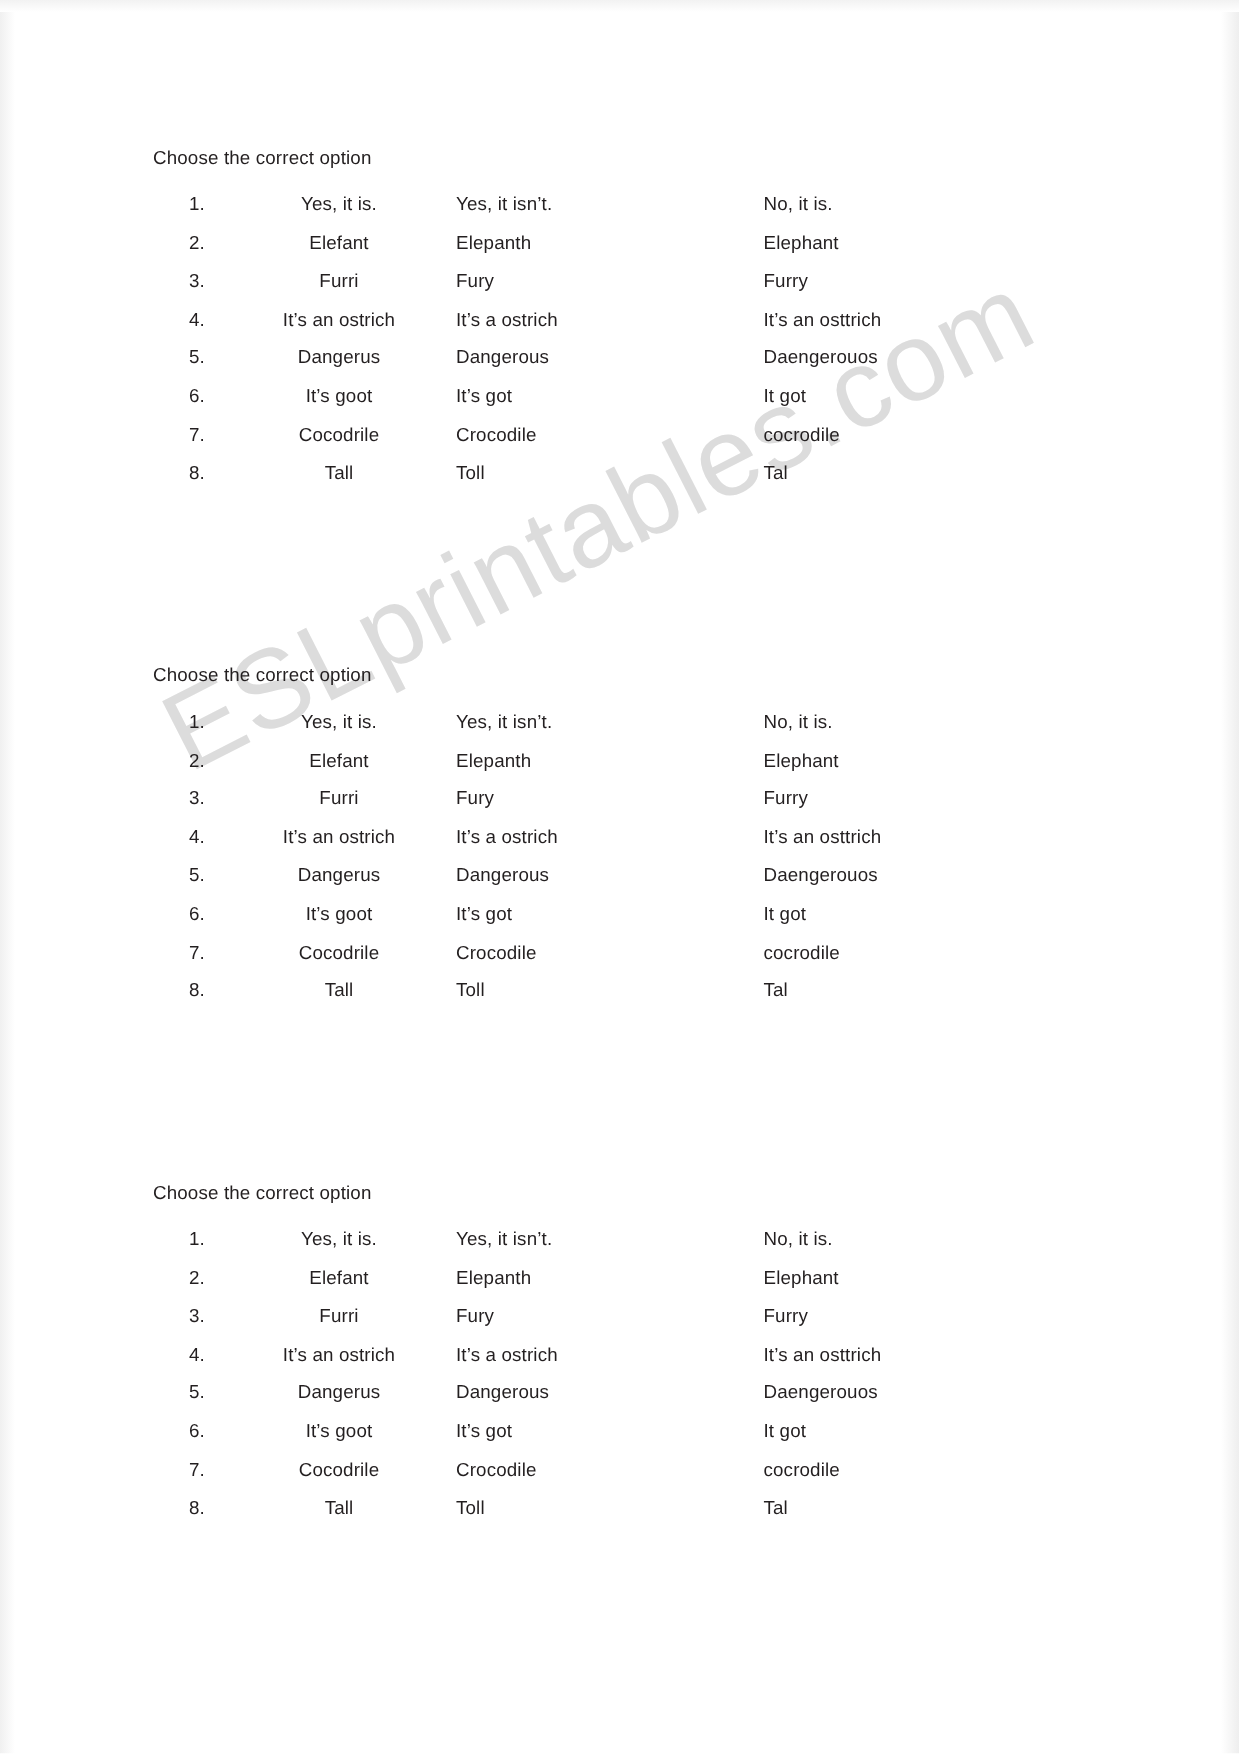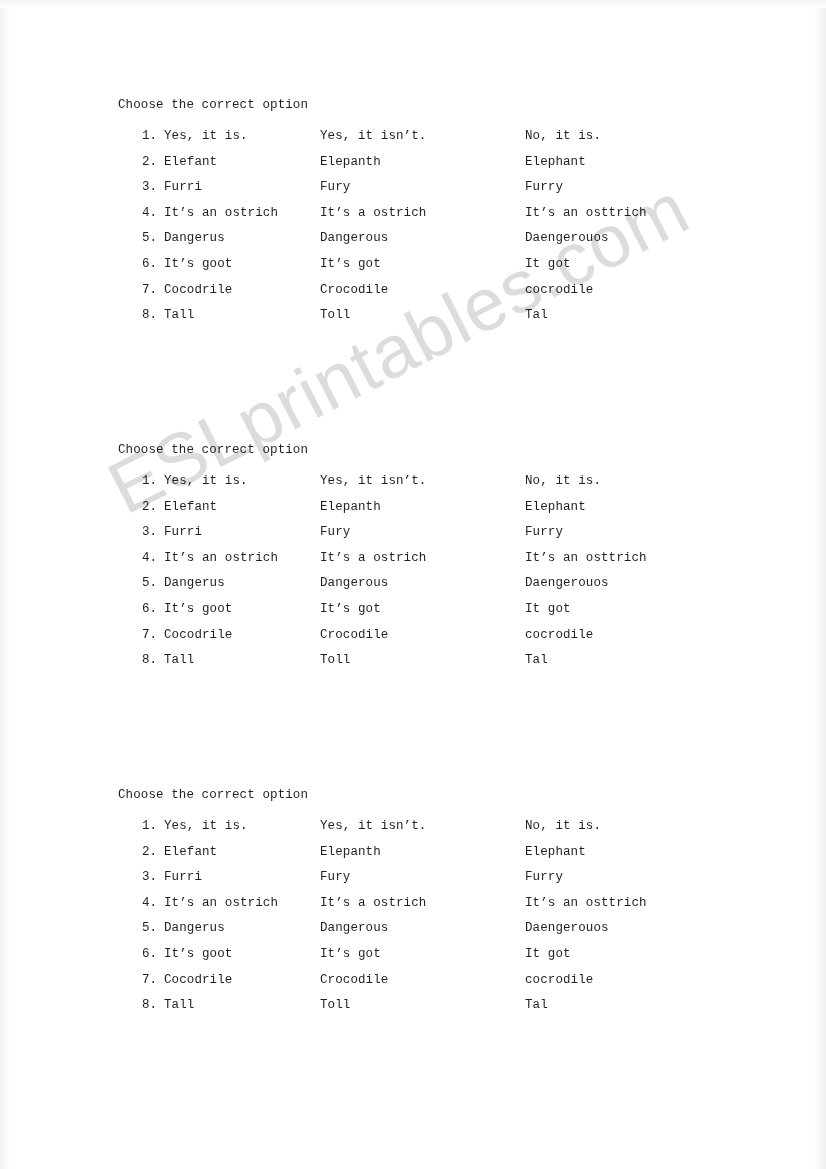--- a/index.html
+++ b/index.html
@@ -61,23 +61,22 @@
     color: #cfcfcf;
     opacity: 0.72;
     white-space: nowrap;
     pointer-events: none;
     user-select: none;
     font-family: "Liberation Sans", sans-serif;
   }
 
   .section {
     position: absolute;
-    left: 118px;
+    left: 102px;
     width: 640px;
-    font-family: Liberation Mono, monospace;
   }
   .section-1 { top: 98px; }
   .section-2 { top: 443px; }
   .section-3 { top: 788px; }
 
   .instruction {
     font-size: 12.5px;
     color: #231f20;
     margin-bottom: 17px;
     letter-spacing: 0.1px;
@@ -98,21 +97,21 @@
     padding-left: 24px;
     box-sizing: border-box;
     font-size: 12.5px;
     color: #231f20;
   }
   .row .opt {
     font-size: 12.5px;
     color: #231f20;
     letter-spacing: 0.1px;
   }
-  .row .opt-a { width: 156px; }
+  .row .opt-a { width: 156px; text-align: center; }
   .row .opt-b { width: 205px; }
   .row .opt-c { width: 220px; }
 </style>
 </head>
 <body>
 
 <div class="page">
   <div class="page-shadow-left"></div>
   <div class="page-shadow-right"></div>
   <div class="page-shadow-top"></div>

